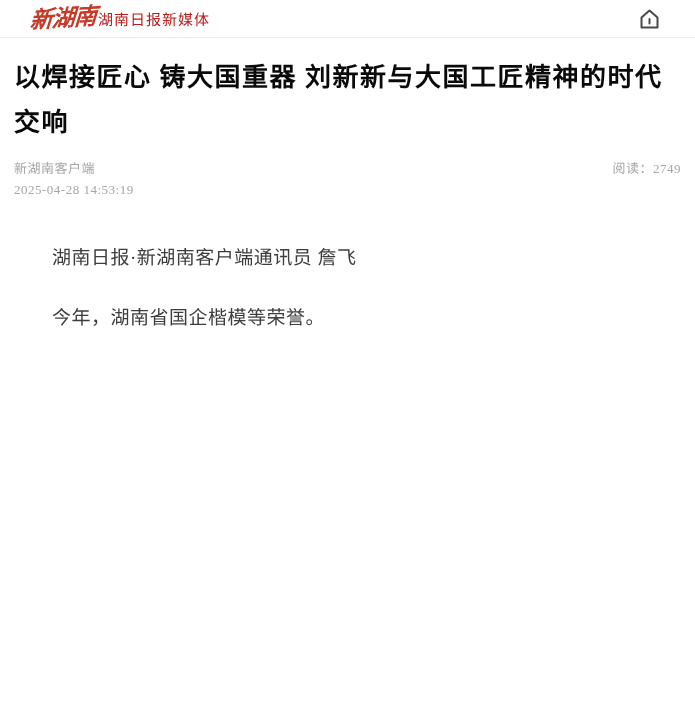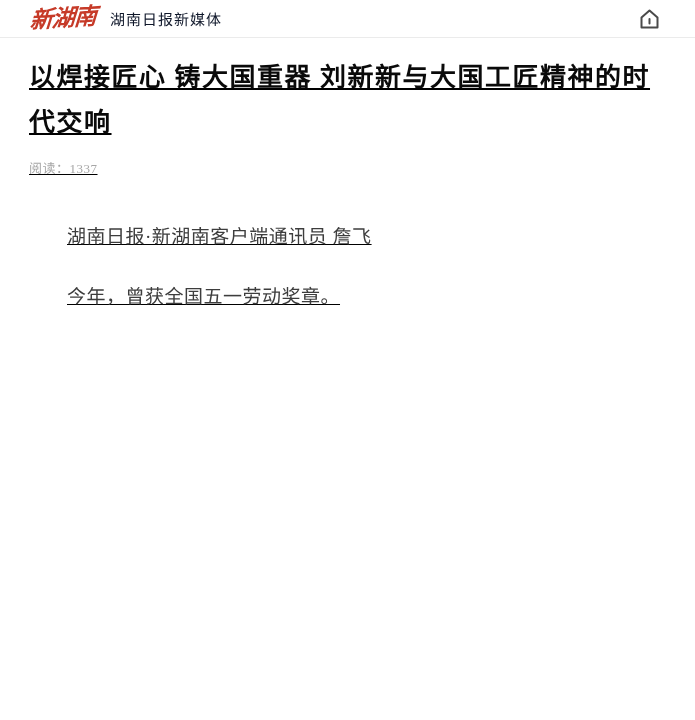--- a/index.html
+++ b/index.html
@@ -27,41 +27,40 @@
     font-size: 23px;
     font-weight: bold;
     font-style: italic;
     letter-spacing: -1px;
     transform: rotate(-4deg) skewX(-8deg);
     white-space: nowrap;
     line-height: 1;
     cursor: pointer;
   }
   .brand {
-    margin-left: 14px;
+    margin-left: 2px;
     font-size: 15px;
-    color: #0f172a;
+    color: #b91c1c;
     letter-spacing: 1px;
     white-space: nowrap;
   }
   .home-btn {
     margin-left: auto;
     display: flex;
     align-items: center;
     justify-content: center;
     cursor: pointer;
     background: none;
     border: none;
     padding: 0;
   }
 
   
   .main {
-    padding: 0 29px;
-    text-decoration: underline;
+    padding: 0 14px;
   }
   .title {
     margin: 17px 0 0 0;
     font-size: 26px;
     font-weight: bold;
     line-height: 45px;
     letter-spacing: 1.5px;
     color: #0a0a0a;
   }
   .meta {
@@ -103,20 +102,24 @@
         <path d="M12 12 V16.5" stroke-linecap="round"></path>
       </svg>
     </span>
   </button>
 </header>
 
 <main class="main">
   <h1 class="title">以焊接匠心 铸大国重器 刘新新与大国工匠精神的时代交响</h1>
 
   <div class="meta">
-    <div class="meta-right">阅读：1337</div>
+    <div class="meta-left">
+      <div>新湖南客户端</div>
+      <div>2025-04-28 14:53:19</div>
+    </div>
+    <div class="meta-right">阅读：2749</div>
   </div>
 
   <article class="article">
     <p>湖南日报·新湖南客户端通讯员 詹飞</p>
-    <p>今年，曾获全国五一劳动奖章。</p>
+    <p>今年，湖南省国企楷模等荣誉。</p>
   </article>
 </main>
 
 </body></html>

